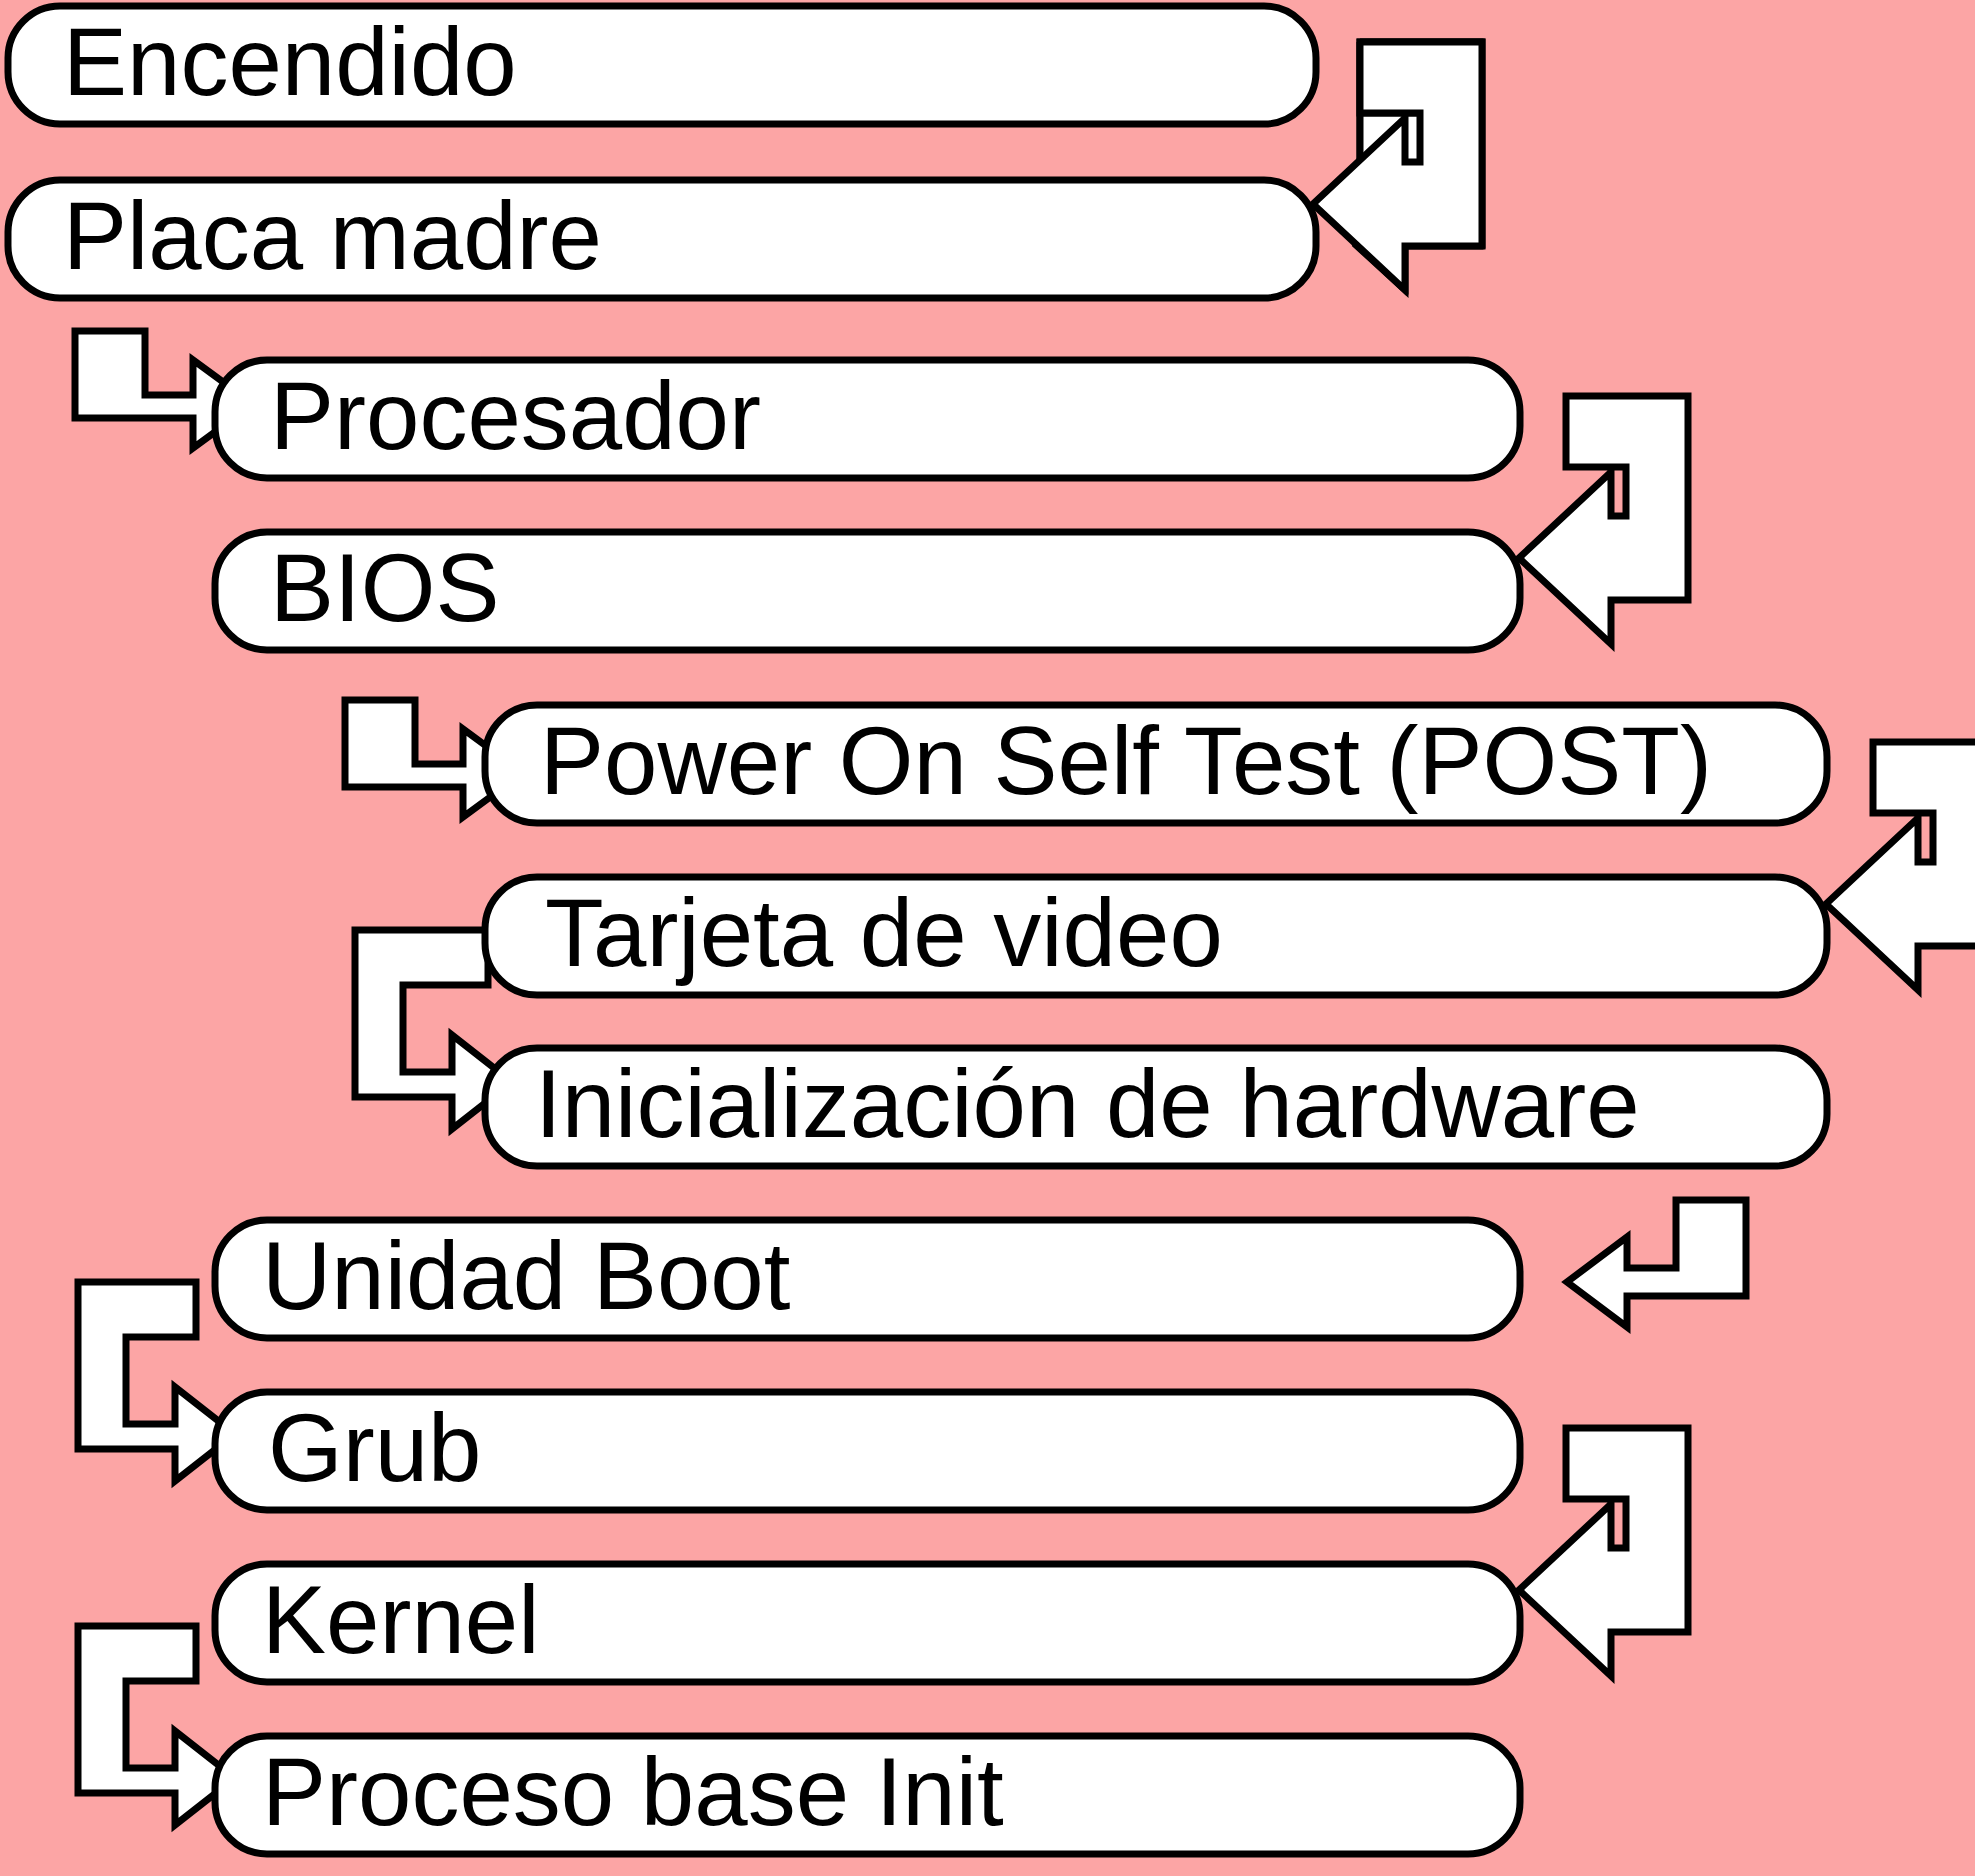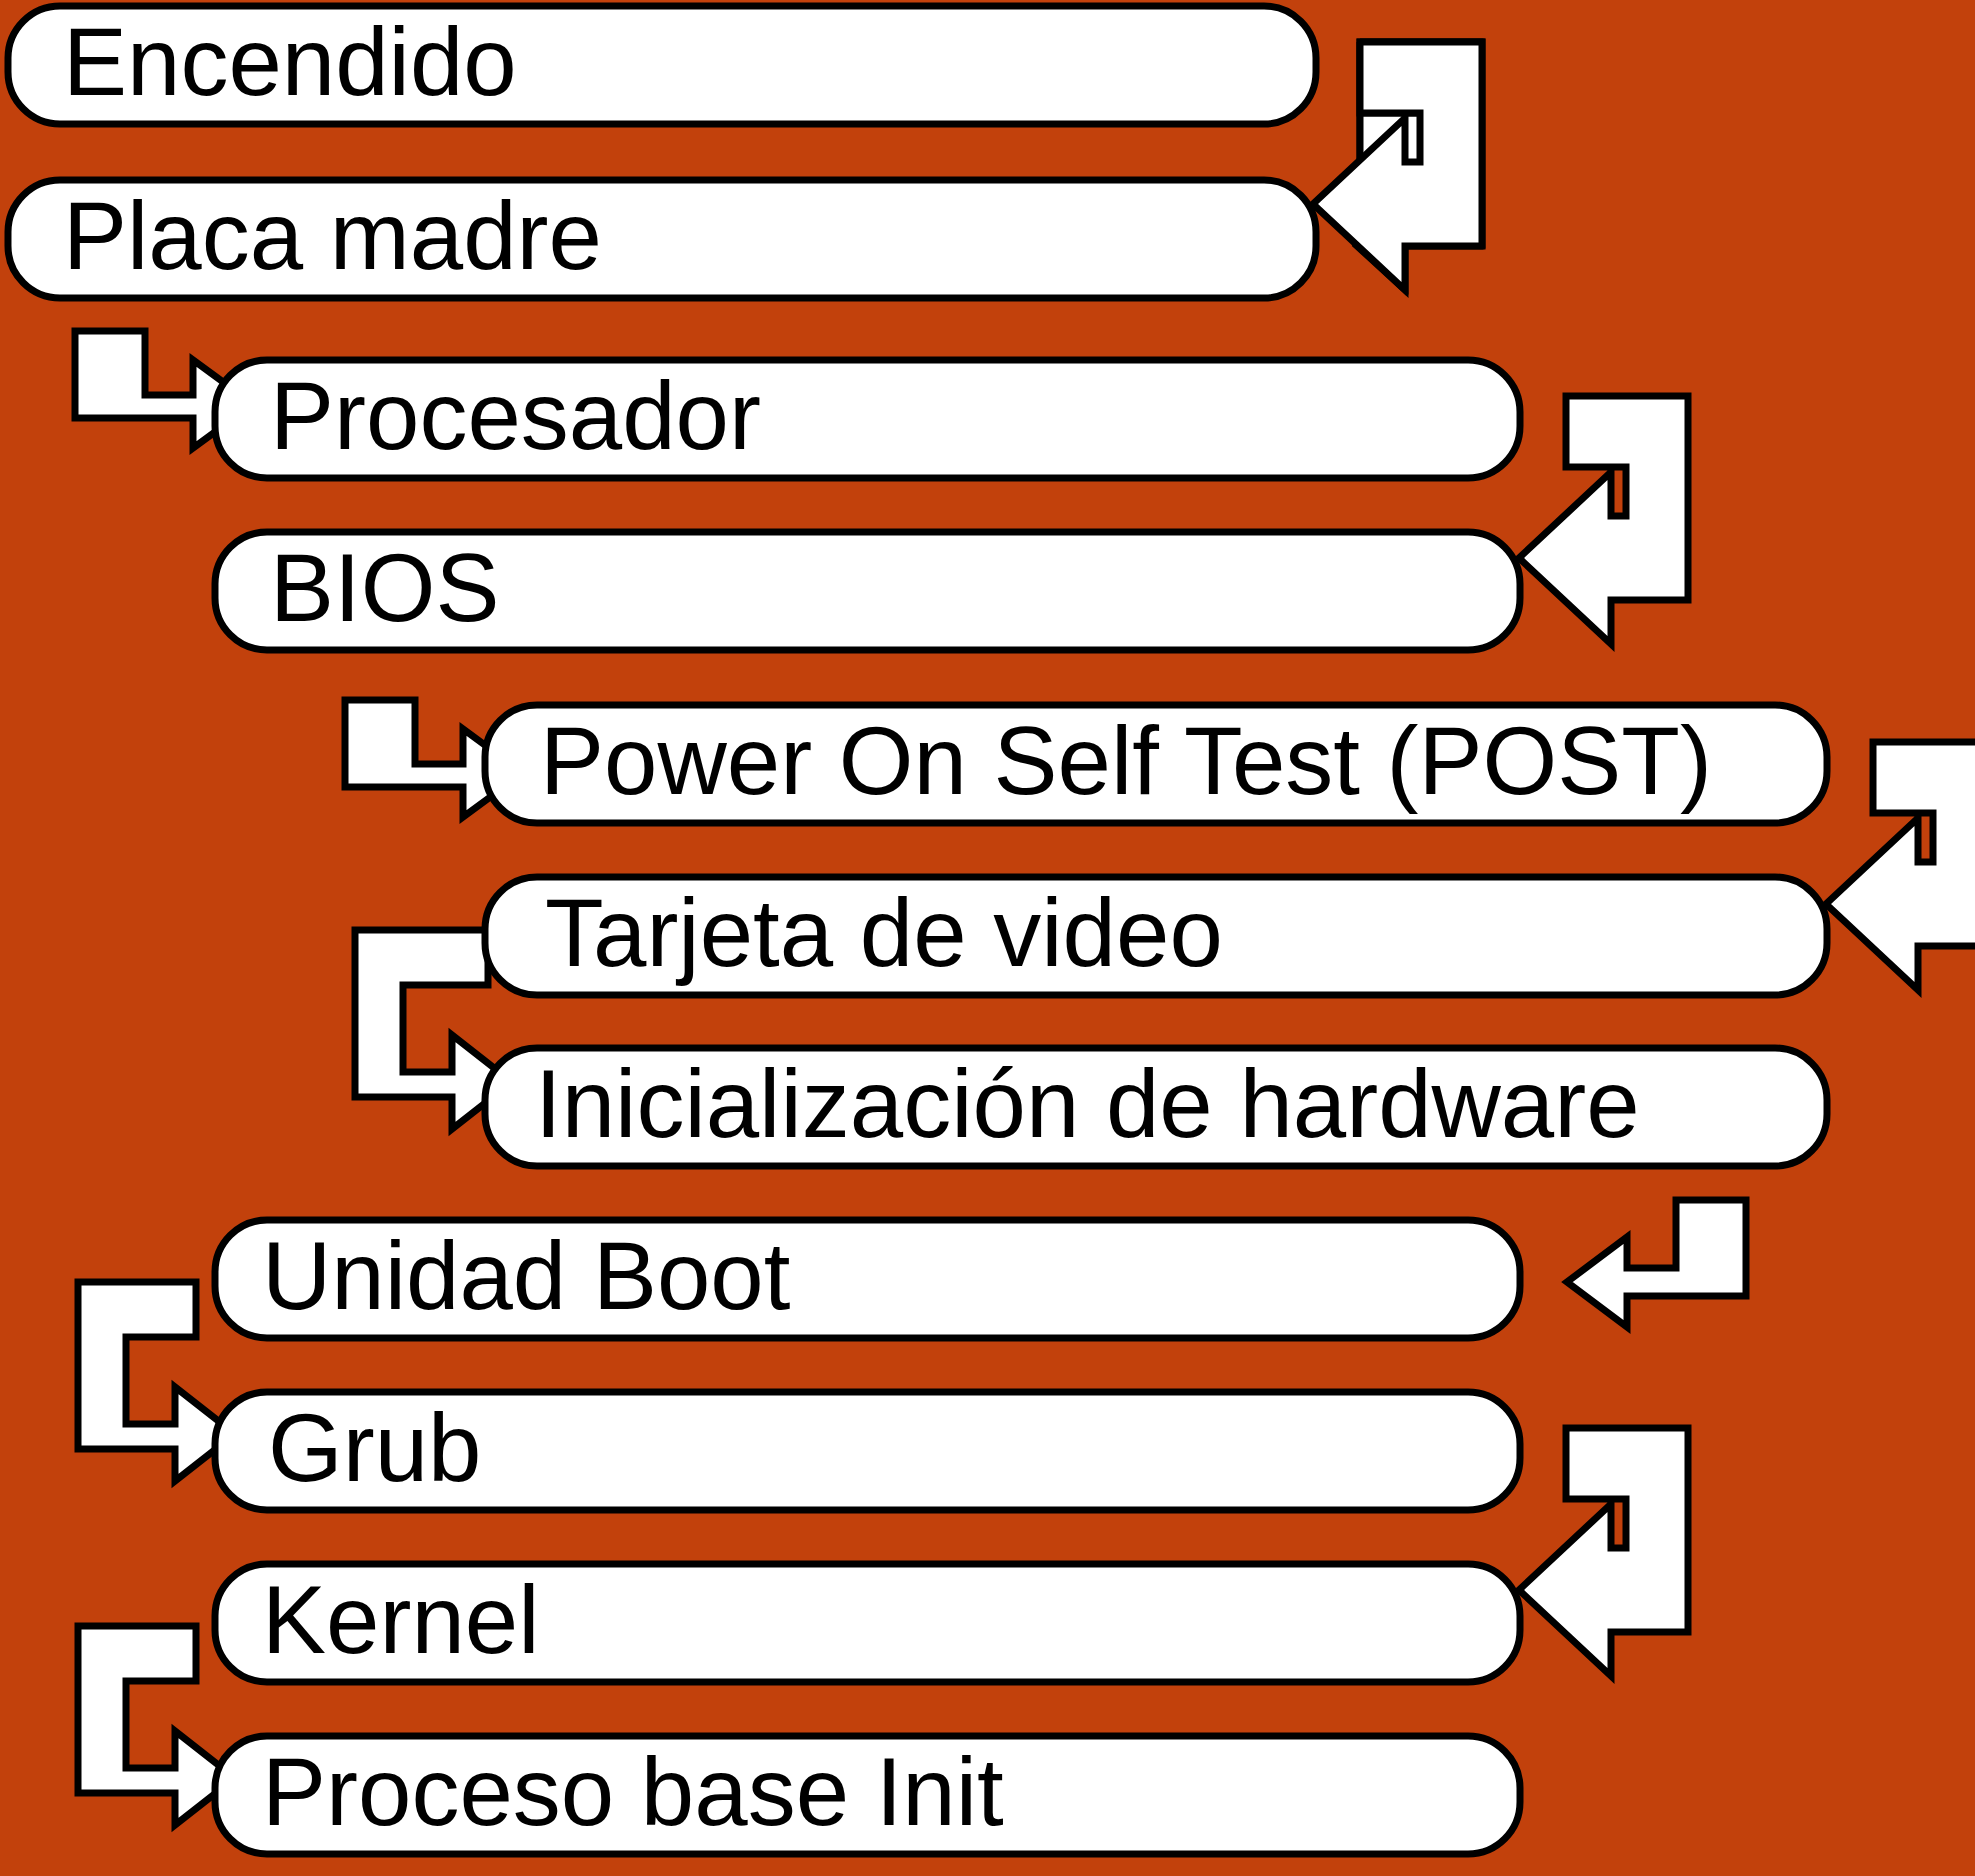--- a/index.html
+++ b/index.html
@@ -4,21 +4,21 @@
 <style>
   html, body {
     margin: 0;
     padding: 0;
     background: #ffffff;
   }
   #stage {
     position: relative;
     width: 1975px;
     height: 1876px;
-    background: #c2410c;
+    background: #fca5a5;
     overflow: hidden;
   }
   #flow-svg {
     position: absolute;
     top: 0;
     left: 0;
     width: 1975px;
     height: 1876px;
     display: block;
   }

